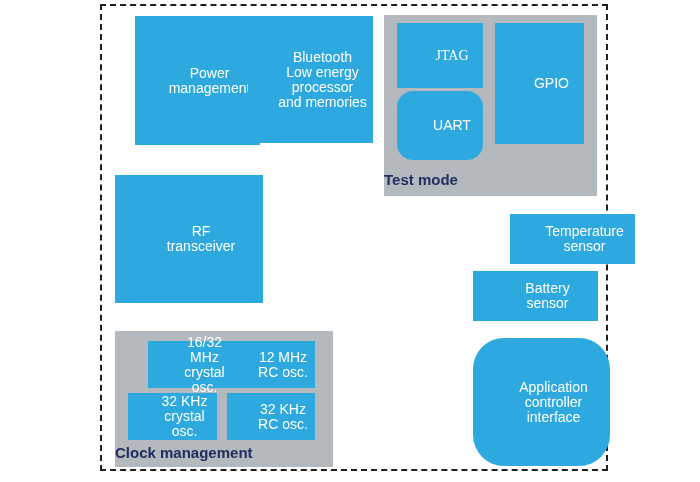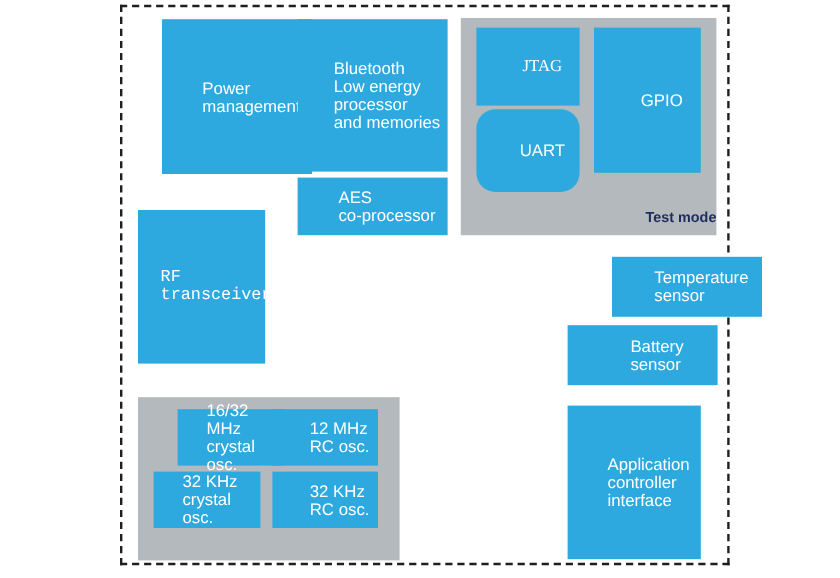--- a/index.html
+++ b/index.html
@@ -30,50 +30,51 @@
     background: transparent;
   }
 
   .blk {
     position: absolute;
     background: var(--block-blue);
     color: var(--block-text);
     display: flex;
     align-items: center;
     justify-content: center;
+    text-align: center;
     font-size: 14px;
     line-height: 15px;
     white-space: pre-line;
     padding-left: 24px;
   }
 
   .grp {
     position: absolute;
     background: var(--group-gray);
   }
   .grp .blk { position: absolute; }
   .grp-label {
     position: absolute;
     left: 0; right: 0;
-    text-align: right;
+    text-align: left;
     color: var(--group-label-navy);
-    font-size: 12px;
+    font-size: 15px;
     font-weight: bold;
     white-space: pre-line;
     margin-top: 28px;
   }
 
   
   .b-power      { left:115px; top:16px;  width:125px; height:129px;margin-left:20px; }
   .b-bluetooth  { left:248px; top:16px;  width:125px; height:127px; }
   .b-aes        { left:248px; top:148px; width:125px; height:48px; }
-  .b-rf         { left:115px; top:175px; width:106px; height:128px;font-family:Liberation Mono, monospace; }
+  .b-rf         { left:115px; top:175px; width:148px; height:128px; }
   .b-temp       { left:473px; top:214px; width:125px; height:50px;margin-left:37px; }
   .b-batt       { left:473px; top:271px; width:125px; height:50px; }
-  .b-app        { left:473px; top:338px; width:111px; height:128px; }
+  .b-app        { left:473px; top:338px; width:137px; height:128px;border-radius:31px; }
 
   
   .g-test  { left:384px; top:15px; width:213px; height:181px; }
   .b-jtag  { left:13px;  top:8px;  width:86px; height:65px;font-family:Liberation Serif, serif; }
   .b-uart  { left:13px;  top:76px; width:86px; height:69px;border-radius:16px; }
   .b-gpio  { left:111px; top:8px;  width:89px; height:121px; }
   .g-test .grp-label { bottom:8px; }
 
   
   .g-clock { left:115px; top:331px; width:218px; height:136px; }
@@ -91,22 +92,20 @@
   <div class="dashed-frame"></div>
 
   <div class="blk b-power">Power
 management</div>
 
   <div class="blk b-bluetooth">Bluetooth
 Low energy
 processor
 and memories</div>
 
-  <div class="blk b-aes">AES
-co-processor</div>
 
   <div class="blk b-rf">RF
 transceiver</div>
 
   <div class="grp g-test">
     <div class="blk b-jtag">JTAG</div>
     <div class="blk b-uart">UART</div>
     <div class="blk b-gpio">GPIO</div>
     <div class="grp-label">Test mode</div>
   </div>
@@ -119,19 +118,20 @@
 
   <div class="grp g-clock">
     <div class="blk b-osc1">16/32 MHz
 crystal osc.</div>
     <div class="blk b-osc2">12 MHz
 RC osc.</div>
     <div class="blk b-osc3">32 KHz
 crystal osc.</div>
     <div class="blk b-osc4">32 KHz
 RC osc.</div>
+    <div class="grp-label">Clock management</div>
   </div>
 
   <div class="blk b-app">Application
 controller
 interface</div>
 
 </div>
 
 </body></html>

